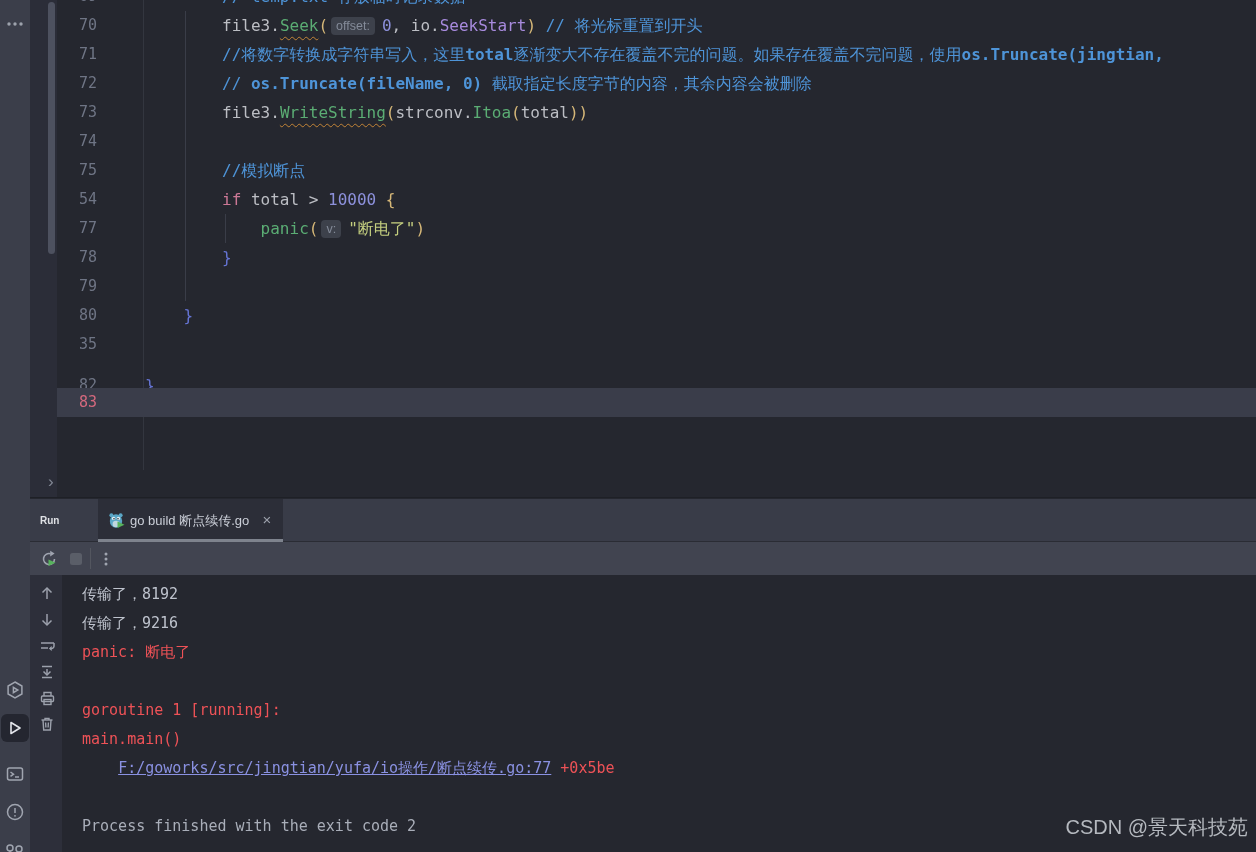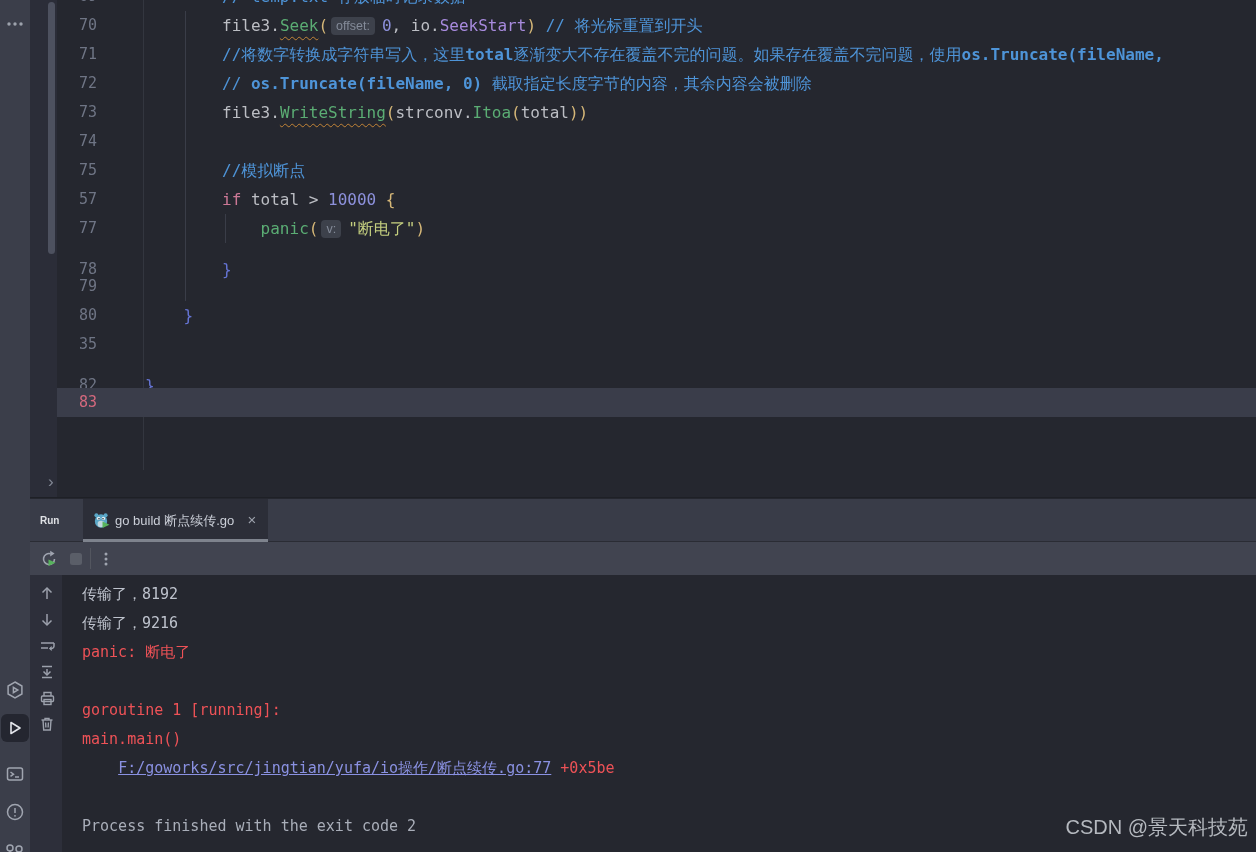--- a/index.html
+++ b/index.html
@@ -37,21 +37,21 @@
   .tk-ct{color:var(--cst);} .tk-s{color:var(--str);} .tk-b{color:var(--brc);}
   .tk-i{display:inline-block;background:#3D414B;color:#848B99;border-radius:4px;
     font-size:12.5px;line-height:18px;padding:0 5px;margin:0 7px 0 3px;vertical-align:1px;
     font-family:"Liberation Sans",sans-serif;}
   #crumb-chevron{position:absolute;left:48px;top:472px;width:16px;height:20px;color:#828894;
     font-size:17px;line-height:20px;z-index:6;}
   
   #runpanel{position:absolute;left:30px;top:497px;width:1226px;height:355px;background:var(--bg);border-top:1px solid #1E2026;}
   #run-header{position:absolute;left:0;top:1px;width:1226px;height:43px;background:var(--tabbar);border-bottom:1px solid #2A2C34;}
   #run-title{position:absolute;left:10px;top:0;height:43px;line-height:43px;font-size:10px;font-weight:bold;color:#DFE1E5;}
-  #run-tab{position:absolute;left:53px;top:0;width:185px;height:43px;background:var(--tabsel);}
+  #run-tab{position:absolute;left:68px;top:0;width:185px;height:43px;background:var(--tabsel);}
   #tab-underline{position:absolute;left:0;bottom:0;width:185px;height:3px;background:#7E838D;}
   #run-tab .tab-label{position:absolute;left:32px;top:0;height:43px;line-height:43px;font-size:13px;color:#CBCFD8;}
   #tab-close{position:absolute;right:8px;top:13px;width:16px;height:16px;color:#9DA2AC;font-size:15px;line-height:16px;text-align:center;}
   #run-toolbar{position:absolute;left:0;top:44px;width:1226px;height:33px;background:var(--toolbar);}
   .tb-btn{position:absolute;top:7px;width:19px;height:19px;display:flex;align-items:center;justify-content:center;}
   #tb-sep{position:absolute;left:60px;top:6px;width:1px;height:21px;background:#53565F;}
   
   #console-gutter{position:absolute;left:0;top:77px;width:32px;height:278px;background:var(--guttercol);}
   .cg-btn{position:absolute;left:8px;width:18px;height:18px;display:flex;align-items:center;justify-content:center;}
   #console{position:absolute;left:32px;top:77px;width:1194px;height:278px;background:var(--bg);overflow:hidden;
@@ -114,28 +114,28 @@
   <div id="mini-scroll"></div>
 </div>
 
 <div id="editor">
   <div id="gutter-sep"></div>
   <div class="guide" style="left:128px;top:11px;height:290px;"></div>
   <div class="guide" style="left:168px;top:214px;height:29px;"></div>
   <div id="code-rows">
       <div class="code-row" style="top: -18px;"><span class="lnum">69</span><span class="ctext"><span class="tk-p">        </span><span class="tk-c">// temp.txt 存放临时记录数据</span></span></div>
       <div class="code-row" style="top: 11px;"><span class="lnum">70</span><span class="ctext"><span class="tk-p">        </span><span class="tk-p">file3</span><span class="tk-p">.</span><span class="tk-fs">Seek</span><span class="tk-br">(</span><span class="tk-i">offset:</span><span class="tk-n">0</span><span class="tk-p">, </span><span class="tk-p">io</span><span class="tk-p">.</span><span class="tk-ct">SeekStart</span><span class="tk-br">)</span><span class="tk-p"> </span><span class="tk-c">// 将光标重置到开头</span></span></div>
-      <div class="code-row" style="top: 40px;"><span class="lnum">71</span><span class="ctext"><span class="tk-p">        </span><span class="tk-c">//将数字转换成字符串写入，这里</span><span class="tk-cb">total</span><span class="tk-c">逐渐变大不存在覆盖不完的问题。如果存在覆盖不完问题，使用</span><span class="tk-cb">os.Truncate(fileName,</span></span></div>
+      <div class="code-row" style="top: 40px;"><span class="lnum">71</span><span class="ctext"><span class="tk-p">        </span><span class="tk-c">//将数字转换成字符串写入，这里</span><span class="tk-cb">total</span><span class="tk-c">逐渐变大不存在覆盖不完的问题。如果存在覆盖不完问题，使用</span><span class="tk-cb">os.Truncate(jingtian,</span></span></div>
       <div class="code-row" style="top: 69px;"><span class="lnum">72</span><span class="ctext"><span class="tk-p">        </span><span class="tk-c">// </span><span class="tk-cb">os.Truncate(fileName, 0)</span><span class="tk-c"> 截取指定长度字节的内容，其余内容会被删除</span></span></div>
       <div class="code-row" style="top: 98px;"><span class="lnum">73</span><span class="ctext"><span class="tk-p">        </span><span class="tk-p">file3</span><span class="tk-p">.</span><span class="tk-fs">WriteString</span><span class="tk-br">(</span><span class="tk-p">strconv</span><span class="tk-p">.</span><span class="tk-f">Itoa</span><span class="tk-br">(</span><span class="tk-p">total</span><span class="tk-br">))</span></span></div>
       <div class="code-row" style="top: 127px;"><span class="lnum">74</span><span class="ctext"></span></div>
       <div class="code-row" style="top: 156px;"><span class="lnum">75</span><span class="ctext"><span class="tk-p">        </span><span class="tk-c">//模拟断点</span></span></div>
-      <div class="code-row" style="top: 185px;"><span class="lnum">57</span><span class="ctext"><span class="tk-p">        </span><span class="tk-k">if</span><span class="tk-p"> total &gt; </span><span class="tk-n">10000</span><span class="tk-p"> </span><span class="tk-br">{</span></span></div>
+      <div class="code-row" style="top: 185px;"><span class="lnum">54</span><span class="ctext"><span class="tk-p">        </span><span class="tk-k">if</span><span class="tk-p"> total &gt; </span><span class="tk-n">10000</span><span class="tk-p"> </span><span class="tk-br">{</span></span></div>
       <div class="code-row" style="top: 214px;"><span class="lnum">77</span><span class="ctext"><span class="tk-p">            </span><span class="tk-f">panic</span><span class="tk-br">(</span><span class="tk-i">v:</span><span class="tk-s">"断电了"</span><span class="tk-br">)</span></span></div>
-      <div class="code-row" style="top: 255px;"><span class="lnum">78</span><span class="ctext"><span class="tk-p">        </span><span class="tk-b">}</span></span></div>
+      <div class="code-row" style="top: 243px;"><span class="lnum">78</span><span class="ctext"><span class="tk-p">        </span><span class="tk-b">}</span></span></div>
       <div class="code-row" style="top: 272px;"><span class="lnum">79</span><span class="ctext"></span></div>
       <div class="code-row" style="top: 301px;"><span class="lnum">80</span><span class="ctext"><span class="tk-p">    </span><span class="tk-b">}</span></span></div>
       <div class="code-row" style="top: 330px;"><span class="lnum">35</span><span class="ctext"></span></div>
       <div class="code-row" style="top: 371px;"><span class="lnum">82</span><span class="ctext"><span class="tk-b">}</span></span></div>
       <div class="code-row active" style="top: 388px;"><span class="lnum">83</span><span class="ctext"></span></div>
     </div>
 </div>
 <div id="crumb-chevron">›</div>
 
 <div id="runpanel">

